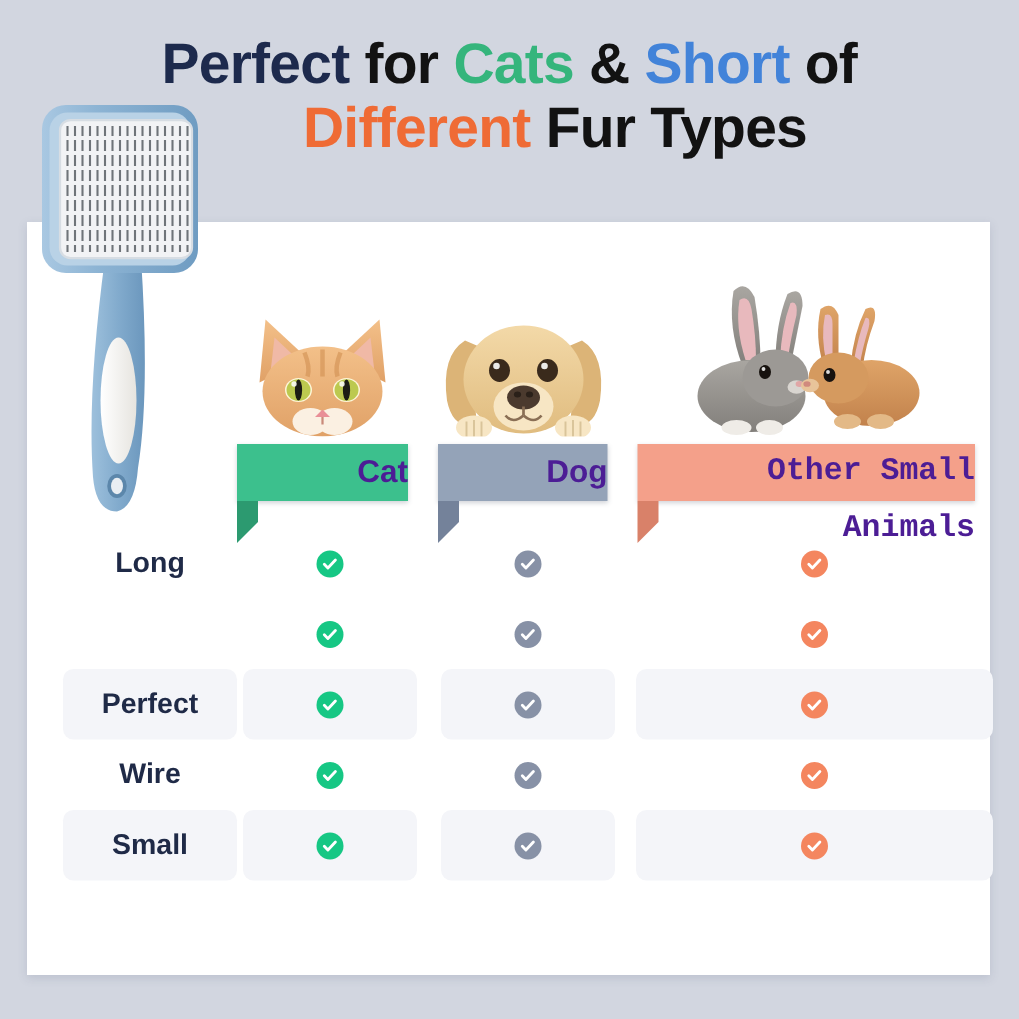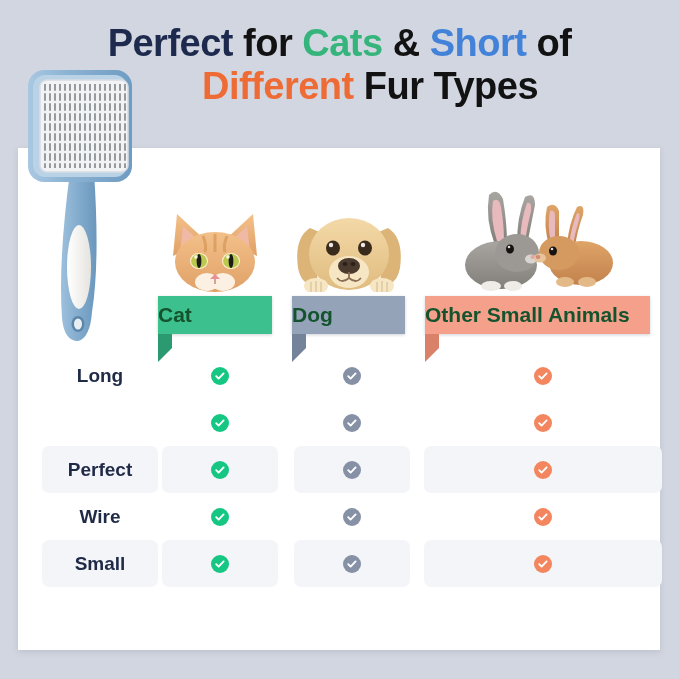--- a/index.html
+++ b/index.html
@@ -36,32 +36,32 @@
   
   .brush{position:absolute;left:20px;top:62px;width:116px;height:285px;z-index:6;}
 
   
   .headers{position:absolute;left:0;top:148px;width:679px;height:200px;}
   .hcol{position:absolute;}
   .animal{position:absolute;bottom:52px;left:50%;transform:translateX(-50%);}
   .banner{
     position:absolute;bottom:14px;left:0;
     height:38px;line-height:38px;
-    text-align:left;color:#14532d;
+    text-align:right;color:#4c1d95;
     font-size:21px;font-weight:bold;
     box-shadow:0 1px 3px rgba(70,80,100,.25);
   }
   .banner .fold{
     position:absolute;left:0;top:38px;width:14px;height:14px;
   }
   .b-cat{background:#3cc08d;}
   .b-cat .fold{border-left:14px solid #2c9a70;border-bottom:14px solid transparent;}
   .b-dog{background:#94a3b8;}
   .b-dog .fold{border-left:14px solid #74829a;border-bottom:14px solid transparent;}
-  .b-other{background:#f4a08a;}
+  .b-other{background:#f4a08a;font-family:Liberation Mono, monospace;}
   .b-other .fold{border-left:14px solid #d98169;border-bottom:14px solid transparent;}
 
   
   .table{position:absolute;left:0;top:352px;width:679px;margin-left:12px;}
   .row{position:relative;height:47px;}
   .band{
     position:absolute;top:0;height:47px;
     background:#f4f5f9;border-radius:7px;
   }
   .rlabel{

